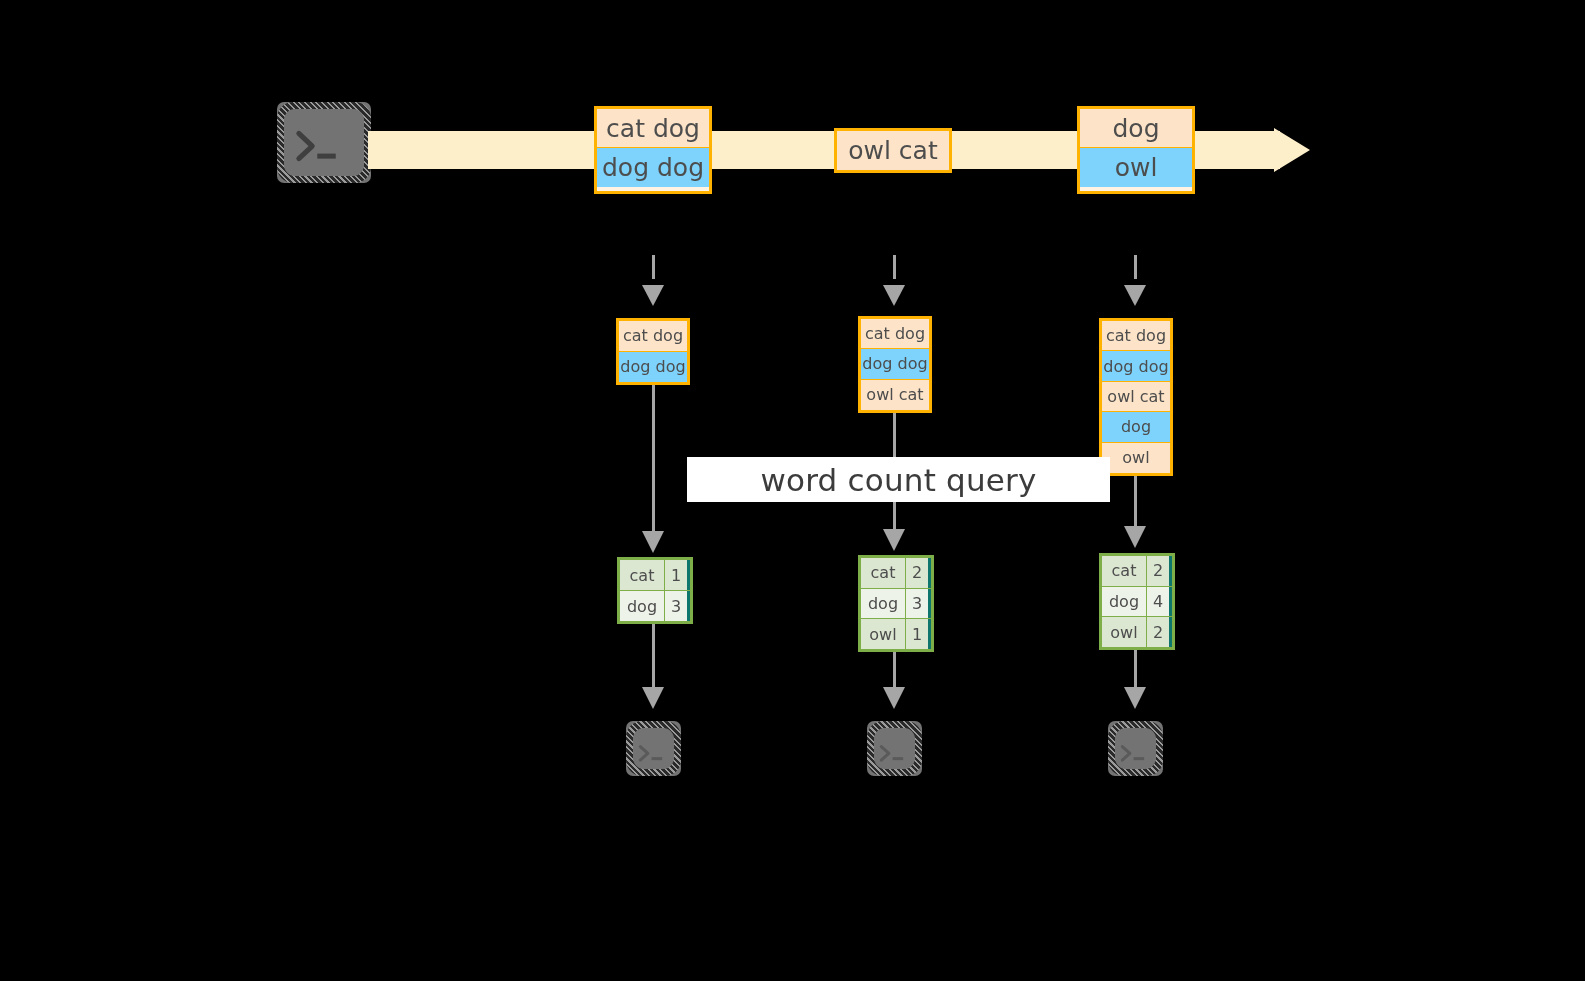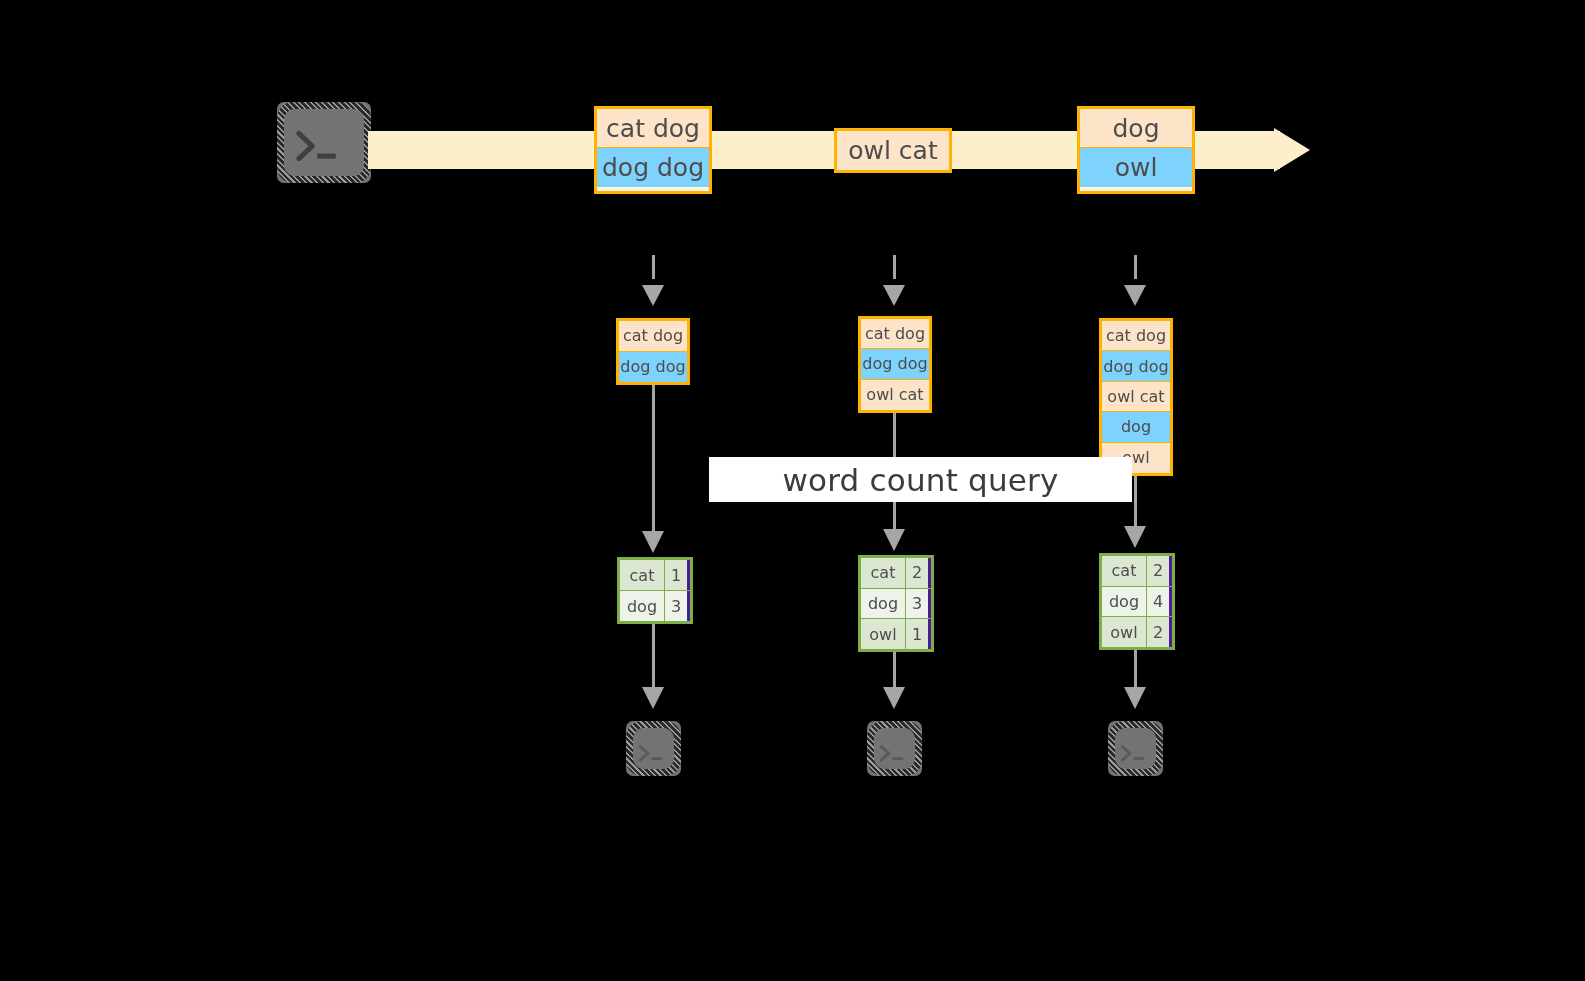--- a/index.html
+++ b/index.html
@@ -97,21 +97,21 @@
   .rec-small .rec-cell { height: 30.5px; }
 
   
   .res-table {
     position: absolute;
     box-sizing: border-box;
     border: 3px solid #7DAE48;
     z-index: 3;
     display: flex;
     flex-direction: column;
-    background: #4c1d95;
+    background: #0f766e;
   }
   .res-row {
     display: flex;
     height: 30.5px;
     border-bottom: 1.5px solid #7DAE48;
   }
   .res-row:last-child { border-bottom: none; }
   .res-row.shade-a .res-k,
   .res-row.shade-a .res-v { background: #DCE7D2; }
   .res-row.shade-b .res-k,
@@ -345,17 +345,17 @@
     <div class="term-hatch"></div>
     <div class="term-body"></div>
     <div class="term-glyph">
       <svg width="73" height="73" viewBox="0 0 73 73">
         <path d="M19,22 L29,31 L19,40" fill="none" stroke="#5a5a5a" stroke-width="4" stroke-linecap="round" stroke-linejoin="round"></path>
         <rect x="34" y="36" width="14" height="4" fill="#5a5a5a"></rect>
       </svg>
     </div>
   </div>
 
-  <div class="label-band" style="left:709px; top:457px; width:423px; height:45px;">
+  <div class="label-band" style="left:687px; top:457px; width:423px; height:45px;">
     <span>word count query</span>
   </div>
 
 </div>
 
 </body></html>

